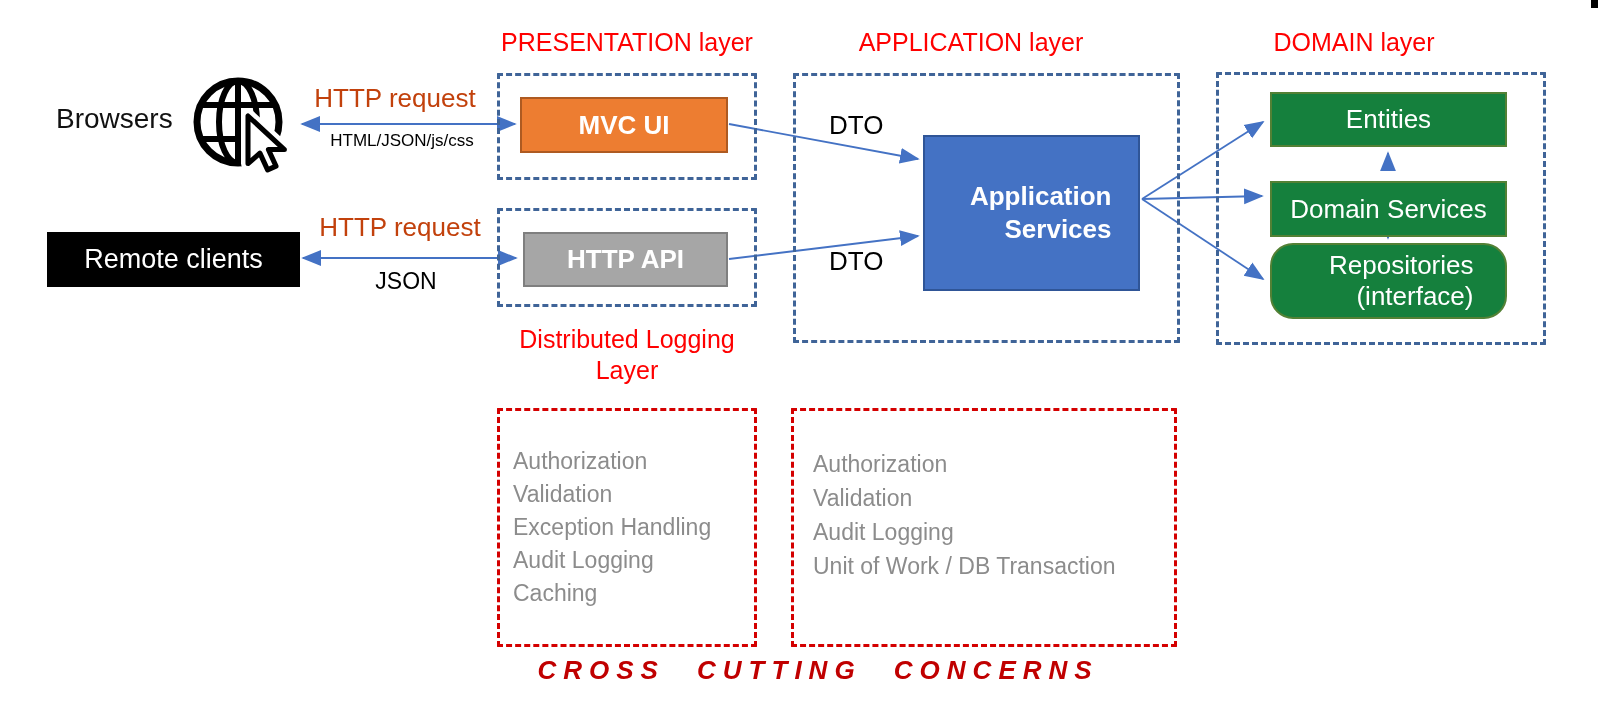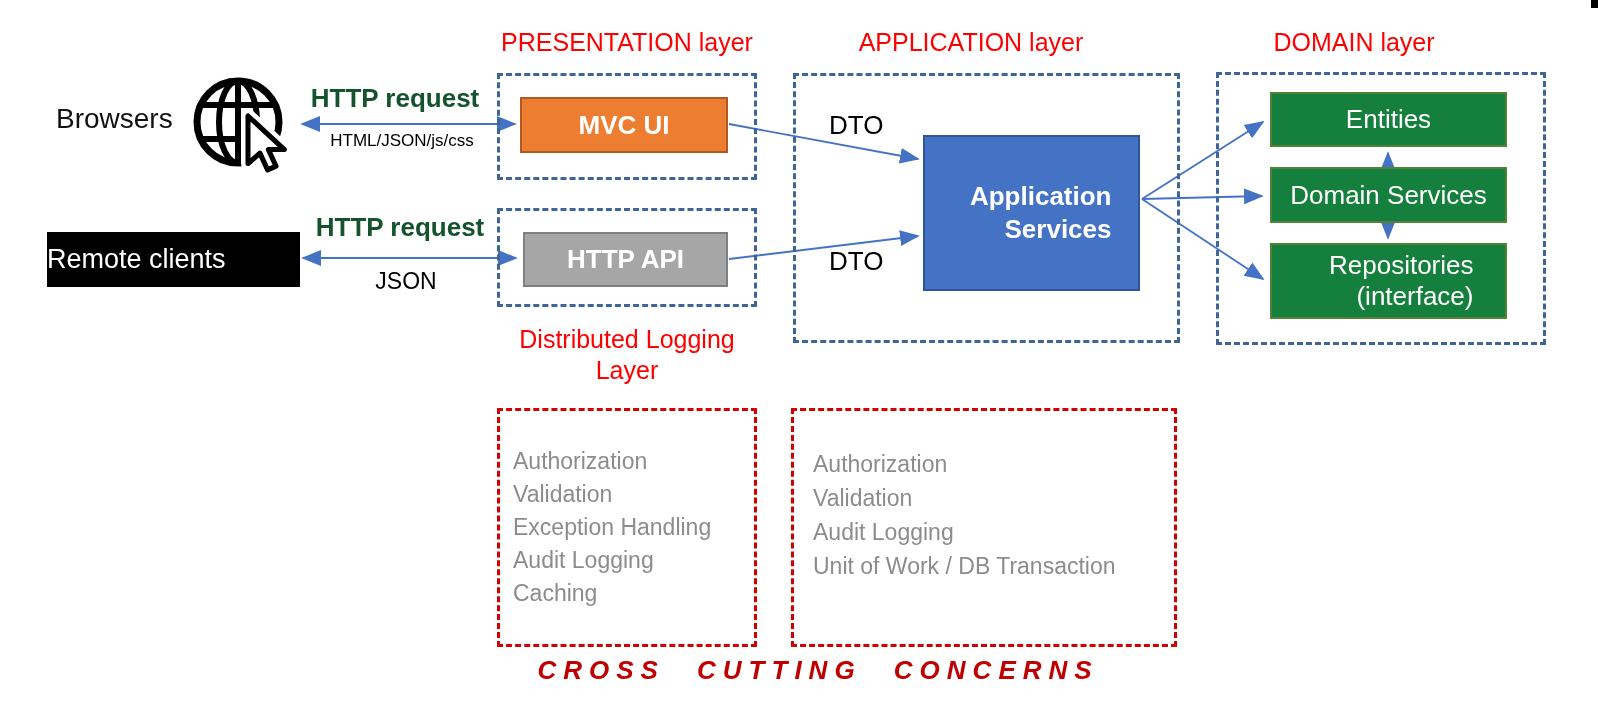--- a/index.html
+++ b/index.html
@@ -14,22 +14,22 @@
   .dashed-red{border:3px dashed #D40000;box-sizing:border-box;border-radius:1px;}
   .solid-box{
     box-sizing:border-box;display:flex;align-items:center;justify-content:center;
     color:#fff;text-align:right;
   }
   .solid-box.bold{font-weight:bold;}
   .orange{background:#ED7D31;border:2px solid #AE5A21;font-size:26px;}
   .grayb{background:#A6A6A6;border:2px solid #7F7F7F;font-size:26px;}
   .blueb{background:#4472C4;border:2px solid #2F5597;font-size:26px;line-height:33px;}
   .greenb{background:#15803d;border:2px solid #538135;font-size:26px;line-height:31px;font-weight:500;}
-  .black-box{background:#000;color:#fff;display:flex;align-items:center;justify-content:flex-start;font-size:27px;}
-  .link-label{font-size:26px;color:#14532d;text-align:center;white-space:nowrap;font-weight:bold;}
+  .black-box{background:#000;color:#fff;display:flex;align-items:center;justify-content:center;font-size:27px;}
+  .link-label{font-size:26px;color:#c2410c;text-align:center;white-space:nowrap;}
   .link-sublabel{color:#000;text-align:center;white-space:nowrap;}
   .dto{font-size:26px;color:#000;}
   .muted-list{color:#8C8C8C;font-size:23px;line-height:33px;white-space:nowrap;}
   .caption{
     color:#C00000;font-size:26px;font-style:italic;font-weight:600;
     letter-spacing:7px;word-spacing:18px;white-space:nowrap;
   }
   svg{display:block;}
 </style>
 </head>
@@ -107,24 +107,24 @@
     <span style="display:block;width:160px;">Application Services</span>
   </div>
 
   <div class="abs layer-title center-x" style="left:1354px;top:28px;">DOMAIN layer</div>
 
   <div class="abs dashed-blue" style="left:1216px;top:72px;width:330px;height:273px;"></div>
 
   <div class="abs solid-box greenb" style="left:1270px;top:92px;width:237px;height:55px;">
     <span>Entities</span>
   </div>
-  <div class="abs solid-box greenb" style="left:1270px;top:167px;width:237px;height:56px;">
+  <div class="abs solid-box greenb" style="left:1270px;top:181px;width:237px;height:56px;">
     <span>Domain Services</span>
   </div>
-  <div class="abs solid-box greenb" style="left:1270px;top:243px;width:237px;height:76px;">
+  <div class="abs solid-box greenb" style="left:1270px;top:243px;width:237px;height:76px;border-radius:23px;">
     <span style="display:block;width:170px;">Repositories (interface)</span>
   </div>
 
   <div class="abs dashed-red" style="left:497px;top:408px;width:260px;height:239px;"></div>
   <div class="abs muted-list" style="left:513px;top:445px;">
     <div>Authorization</div>
     <div>Validation</div>
     <div>Exception Handling</div>
     <div>Audit Logging</div>
     <div>Caching</div>

